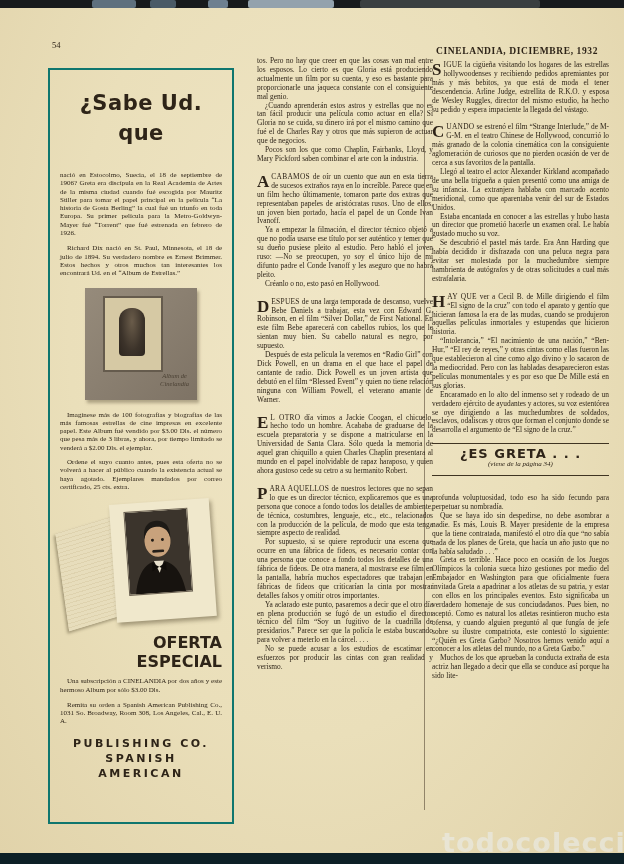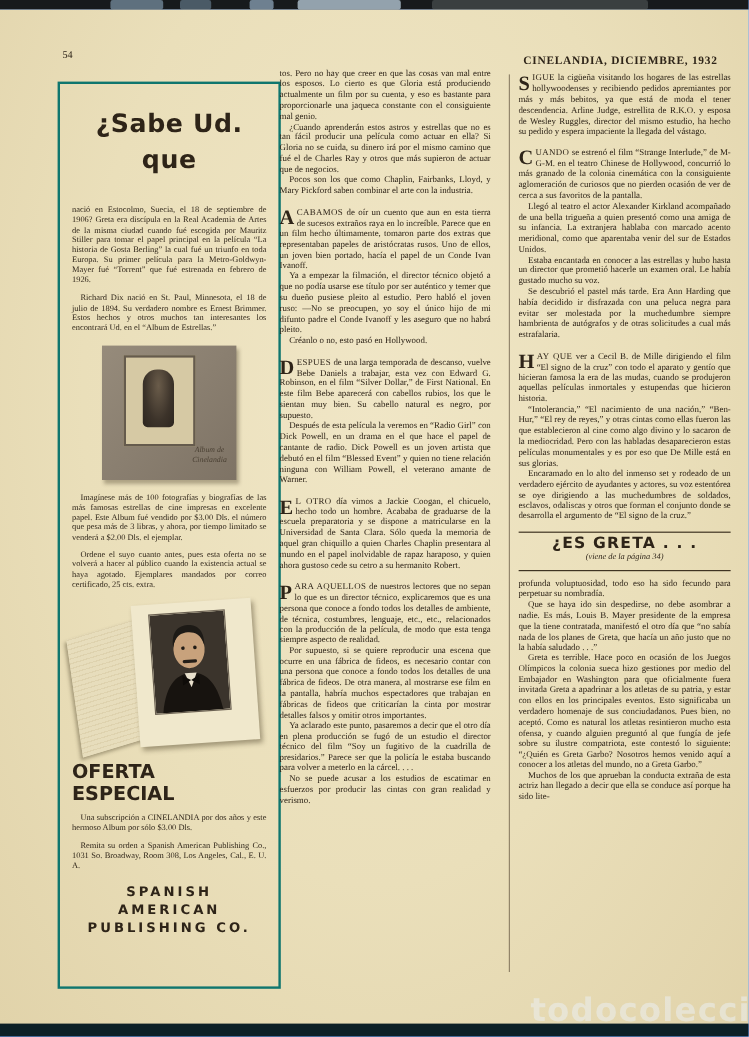--- a/index.html
+++ b/index.html
@@ -16,30 +16,30 @@
         background:radial-gradient(ellipse at 50% 38%,#f0e6c6 0%,#eadfba 55%,#e1d3aa 100%);}
   .bottom-bar{position:absolute;left:0;bottom:0;width:624px;height:11px;background:#0d2026;}
   .watermark{position:absolute;left:442px;top:827px;font-family:"DejaVu Sans",sans-serif;
         font-weight:bold;font-size:27px;letter-spacing:1px;color:rgba(235,238,240,0.55);}
   .pageno{position:absolute;left:52px;top:40px;font-size:8.5px;}
   .mag-header{position:absolute;right:26px;top:46px;font-size:9.5px;font-weight:bold;letter-spacing:0.6px;}
   .colrule{position:absolute;left:424px;top:62px;width:1px;height:748px;background:#4a3d2a;opacity:.55;}
 
   
   .col{position:absolute;font-size:7.4px;line-height:8.9px;text-align:justify;overflow:hidden;}
-  .colmid{left:233px;top:57px;width:176px;height:760px;}
+  .colmid{left:257px;top:57px;width:176px;height:760px;}
   .colright{left:432px;top:61px;width:177px;height:752px;}
   .p{margin:0;}
   .ind{text-indent:8px;}
   .sect{margin-top:9px;}
   .dc{float:left;font-size:17px;line-height:15px;font-weight:bold;margin:1px 2px 0 0;}
   .lead{letter-spacing:0.3px;}
 
   
-  .greta{margin-top:8px;margin-bottom:6px;text-align:center;}
+  .greta{margin-top:8px;margin-bottom:18px;text-align:center;}
   .greta .rule{height:1px;background:#3f3422;margin:4px 0;}
   .gh-title{font-family:"DejaVu Sans",sans-serif;font-weight:bold;font-size:13px;letter-spacing:1px;margin:6px 0 1px;}
   .gh-sub{font-style:italic;font-size:7px;margin-bottom:6px;}
 
   
   .adbox{position:absolute;left:48px;top:68px;width:186px;height:756px;border:2px solid #0f766e;
          box-sizing:border-box;padding:8px 10px;overflow:hidden;background:transparent;}
   .ad-title{font-family:"DejaVu Sans",sans-serif;font-weight:bold;font-size:21px;line-height:30px;
             text-align:center;letter-spacing:0.5px;margin-top:10px;}
   .ad-p{font-size:7px;line-height:8.3px;text-align:justify;margin:0;}
@@ -60,21 +60,21 @@
 
   .open-album{position:relative;width:160px;height:128px;margin:8px auto 0;transform:rotate(-4deg);}
   .oa-left{position:absolute;left:0;top:18px;width:86px;height:100px;background:#e7ddbc;
            transform:skewY(-9deg) rotate(-4deg);box-shadow:-2px 2px 3px rgba(70,60,35,.4);
            background-image:repeating-linear-gradient(0deg,#e7ddbc 0 3px,#ded2ae 3px 4px);}
   .oa-right{position:absolute;left:52px;top:4px;width:100px;height:118px;background:#f0e8cc;
             box-shadow:2px 3px 4px rgba(70,60,35,.45);}
   .oa-photo{position:absolute;left:66px;top:12px;width:62px;height:82px;border:1px solid #6b6152;}
 
   .offer-title{font-family:"DejaVu Sans",sans-serif;font-weight:bold;font-size:16px;line-height:19px;
-               text-align:left;margin-top:6px;}
+               text-align:right;margin-top:6px;}
   .offer-p{font-size:7px;line-height:8.3px;text-align:justify;margin-top:6px;text-indent:7px;}
   .company{font-family:"DejaVu Sans",sans-serif;font-weight:bold;font-size:11px;line-height:15px;
            letter-spacing:2.5px;text-align:center;margin-top:10px;}
 </style>
 </head>
 <body>
 
 <div class="shot">
 
   <div class="top-strip">
@@ -131,22 +131,22 @@
       </div>
     </div>
 
     <div class="offer-title">
       <div>OFERTA</div>
       <div>ESPECIAL</div>
     </div>
     <p class="offer-p">Una subscripción a CINELANDIA por dos años y este hermoso Album por sólo $3.00 Dls.</p>
     <p class="offer-p">Remita su orden a Spanish American Publishing Co., 1031 So. Broadway, Room 308, Los Angeles, Cal., E. U. A.</p>
     <div class="company">
+      <div>PUBLISHING CO.</div>
       <div>SPANISH AMERICAN</div>
-      <div>PUBLISHING CO.</div>
     </div>
   </aside>
 
   <section class="col colmid">
     <p class="p">tos. Pero no hay que creer en que las cosas van mal entre los esposos. Lo cierto es que Gloria está produciendo actualmente un film por su cuenta, y eso es bastante para proporcionarle una jaqueca constante con el consiguiente mal genio.</p>
     <p class="p ind">¿Cuando aprenderán estos astros y estrellas que no es tan fácil producir una película como actuar en ella? Si Gloria no se cuida, su dinero irá por el mismo camino que fué el de Charles Ray y otros que más supieron de actuar que de negocios.</p>
     <p class="p ind">Pocos son los que como Chaplin, Fairbanks, Lloyd, y Mary Pickford saben combinar el arte con la industria.</p>
     <p class="p sect"><span class="dc">A</span><span class="lead">CABAMOS</span> <span>de oír un cuento que aun en esta tierra de sucesos extraños raya en lo increíble. Parece que en un film hecho últimamente, tomaron parte dos extras que representaban papeles de aristócratas rusos. Uno de ellos, un joven bien portado, hacía el papel de un Conde Ivan Ivanoff.</span></p>
     <p class="p ind">Ya a empezar la filmación, el director técnico objetó a que no podía usarse ese título por ser auténtico y temer que su dueño pusiese pleito al estudio. Pero habló el joven ruso: —No se preocupen, yo soy el único hijo de mi difunto padre el Conde Ivanoff y les aseguro que no habrá pleito.</p>
     <p class="p ind">Créanlo o no, esto pasó en Hollywood.</p>

